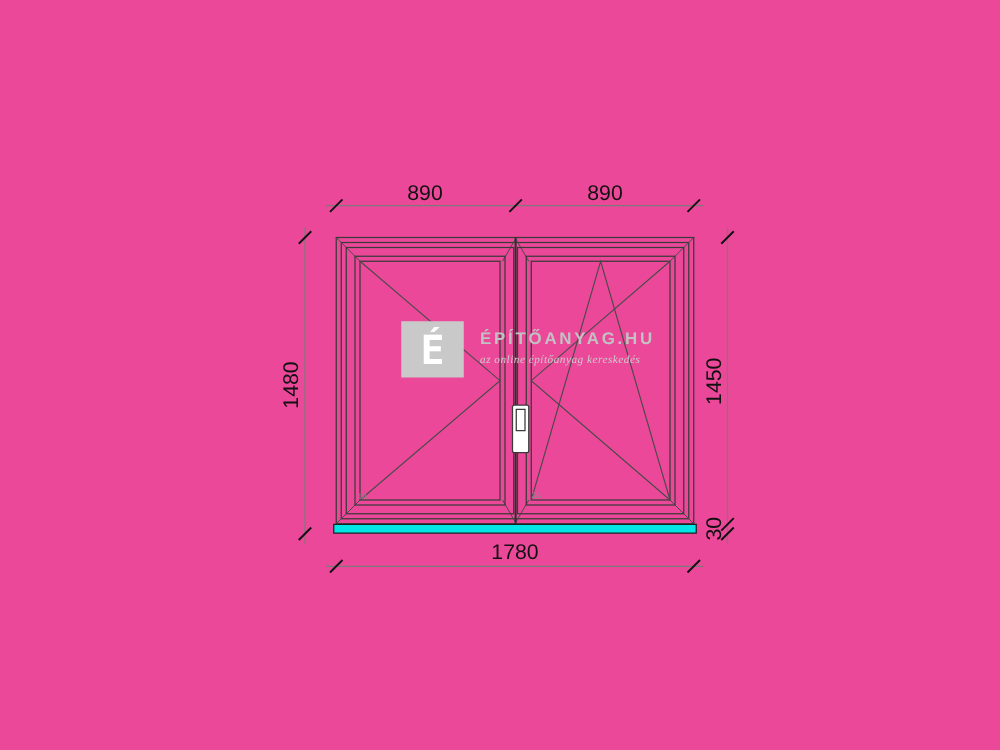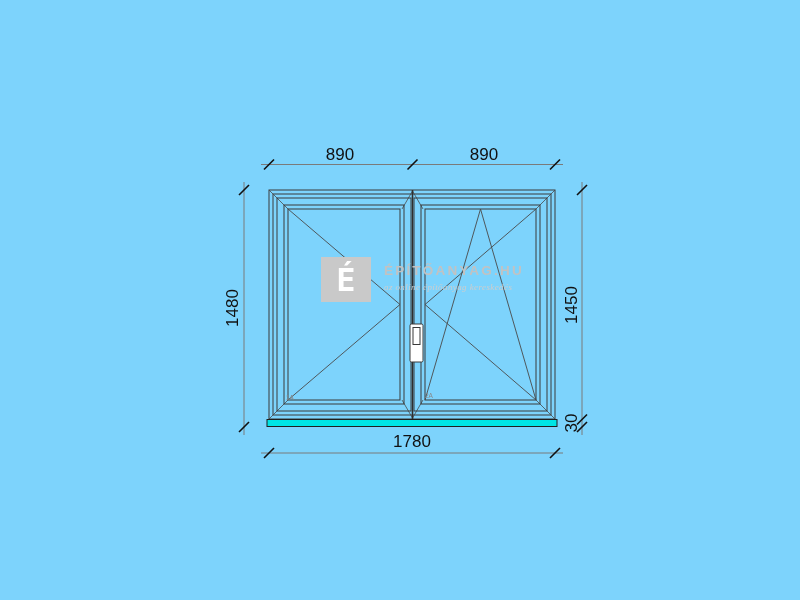--- a/index.html
+++ b/index.html
@@ -1,17 +1,17 @@
 <!DOCTYPE html>
 <html><head>
 <meta charset="utf-8">
 <style>
   html,body{margin:0;padding:0;background:#fff;}
   .stage{
-    position:relative;width:800px;height:600px;background:#7dd3fc;
+    position:relative;width:800px;height:600px;background:#ec4899;
     font-family:"Liberation Sans", sans-serif;overflow:hidden;
   }
   svg{position:absolute;left:0;top:0;}
   
   .frame-line{fill:none;stroke:#3a3a3a;stroke-width:1;}
   .miter{stroke:#4a4a4a;stroke-width:0.8;}
   .open-line{fill:none;stroke:#4a4a4a;stroke-width:0.9;}
   .mullion{stroke:#2f2f2f;stroke-width:1.6;}
   .sill{fill:#00e5e5;stroke:#1f1f1f;stroke-width:1;}
   .dim-line{stroke:#7a7a7a;stroke-width:1;}

